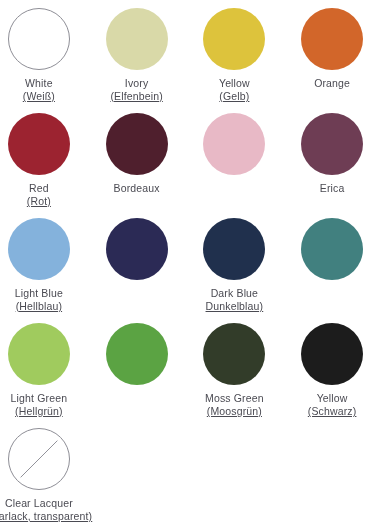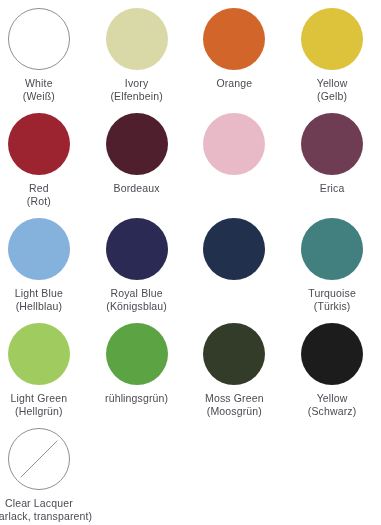--- a/index.html
+++ b/index.html
@@ -75,20 +75,21 @@
     font-size: 10.5px;
     letter-spacing: 0.15px;
     color: #4a4a52;
   }
 
   .label-de {
     display: block;
     font-size: 10.5px;
     letter-spacing: 0.15px;
     color: #4a4a52;
+    text-decoration: underline;
   }
 
   .label-de:empty {
     display: none;
   }
 </style>
 </head>
 <body>
 
 <div id="swatch-chart">
@@ -101,33 +102,33 @@
         </div>
       </div>
       <div class="swatch-cell">
         <div class="swatch-disc" style="background: rgb(217, 217, 168);"></div>
         <div class="swatch-labels">
           <span class="label-en">Ivory</span>
           <span class="label-de">(Elfenbein)</span>
         </div>
       </div>
       <div class="swatch-cell">
-        <div class="swatch-disc" style="background: rgb(210, 102, 42);"></div>
-        <div class="swatch-labels">
-          <span class="label-en">Orange</span>
-        </div>
-      </div>
-      <div class="swatch-cell">
         <div class="swatch-disc" style="background: rgb(221, 195, 60);"></div>
         <div class="swatch-labels">
           <span class="label-en">Yellow</span>
           <span class="label-de">(Gelb)</span>
         </div>
       </div>
       <div class="swatch-cell">
+        <div class="swatch-disc" style="background: rgb(210, 102, 42);"></div>
+        <div class="swatch-labels">
+          <span class="label-en">Orange</span>
+        </div>
+      </div>
+      <div class="swatch-cell">
         <div class="swatch-disc" style="background: rgb(156, 35, 48);"></div>
         <div class="swatch-labels">
           <span class="label-en">Red</span>
           <span class="label-de">(Rot)</span>
         </div>
       </div>
       <div class="swatch-cell">
         <div class="swatch-disc" style="background: rgb(79, 31, 45);"></div>
         <div class="swatch-labels">
           <span class="label-en">Bordeaux</span>
@@ -144,46 +145,41 @@
       </div>
       <div class="swatch-cell">
         <div class="swatch-disc" style="background: rgb(132, 178, 220);"></div>
         <div class="swatch-labels">
           <span class="label-en">Light Blue</span>
           <span class="label-de">(Hellblau)</span>
         </div>
       </div>
       <div class="swatch-cell">
         <div class="swatch-disc" style="background: rgb(43, 42, 85);"></div>
-        <div class="swatch-labels">
-          <span class="label-en">Royal Blue</span>
-          <span class="label-de">(Königsblau)</span>
-        </div>
       </div>
       <div class="swatch-cell">
         <div class="swatch-disc" style="background: rgb(32, 48, 77);"></div>
+        <div class="swatch-labels">
+          <span class="label-en">Dark Blue</span>
+          <span class="label-de">Dunkelblau)</span>
+        </div>
       </div>
       <div class="swatch-cell">
         <div class="swatch-disc" style="background: rgb(65, 128, 127);"></div>
-        <div class="swatch-labels">
-          <span class="label-en">Turquoise</span>
-          <span class="label-de">(Türkis)</span>
-        </div>
       </div>
       <div class="swatch-cell">
         <div class="swatch-disc" style="background: rgb(160, 203, 94);"></div>
         <div class="swatch-labels">
           <span class="label-en">Light Green</span>
           <span class="label-de">(Hellgrün)</span>
         </div>
       </div>
       <div class="swatch-cell">
         <div class="swatch-disc" style="background: rgb(91, 163, 67);"></div>
         <div class="swatch-labels">
-          <span class="label-de">rühlingsgrün)</span>
         </div>
       </div>
       <div class="swatch-cell">
         <div class="swatch-disc" style="background: rgb(50, 60, 41);"></div>
         <div class="swatch-labels">
           <span class="label-en">Moss Green</span>
           <span class="label-de">(Moosgrün)</span>
         </div>
       </div>
       <div class="swatch-cell">

